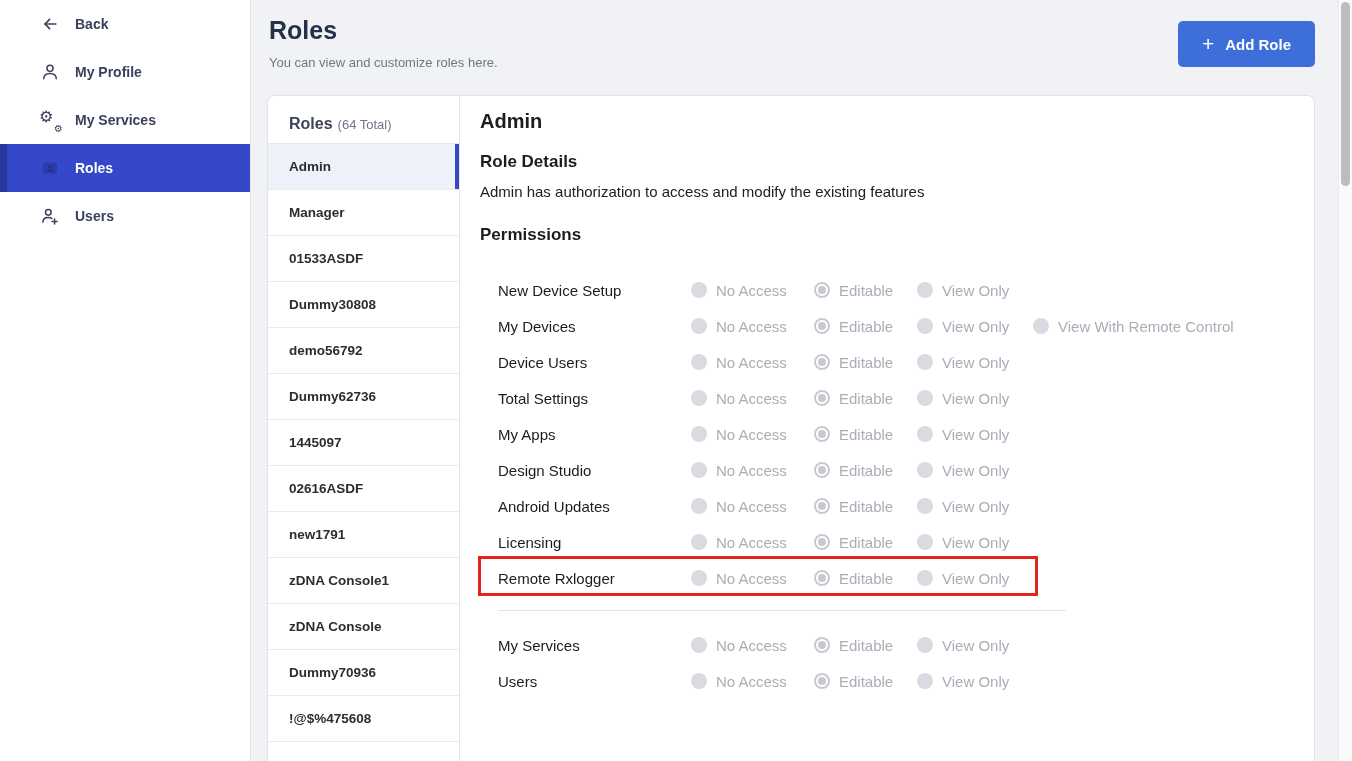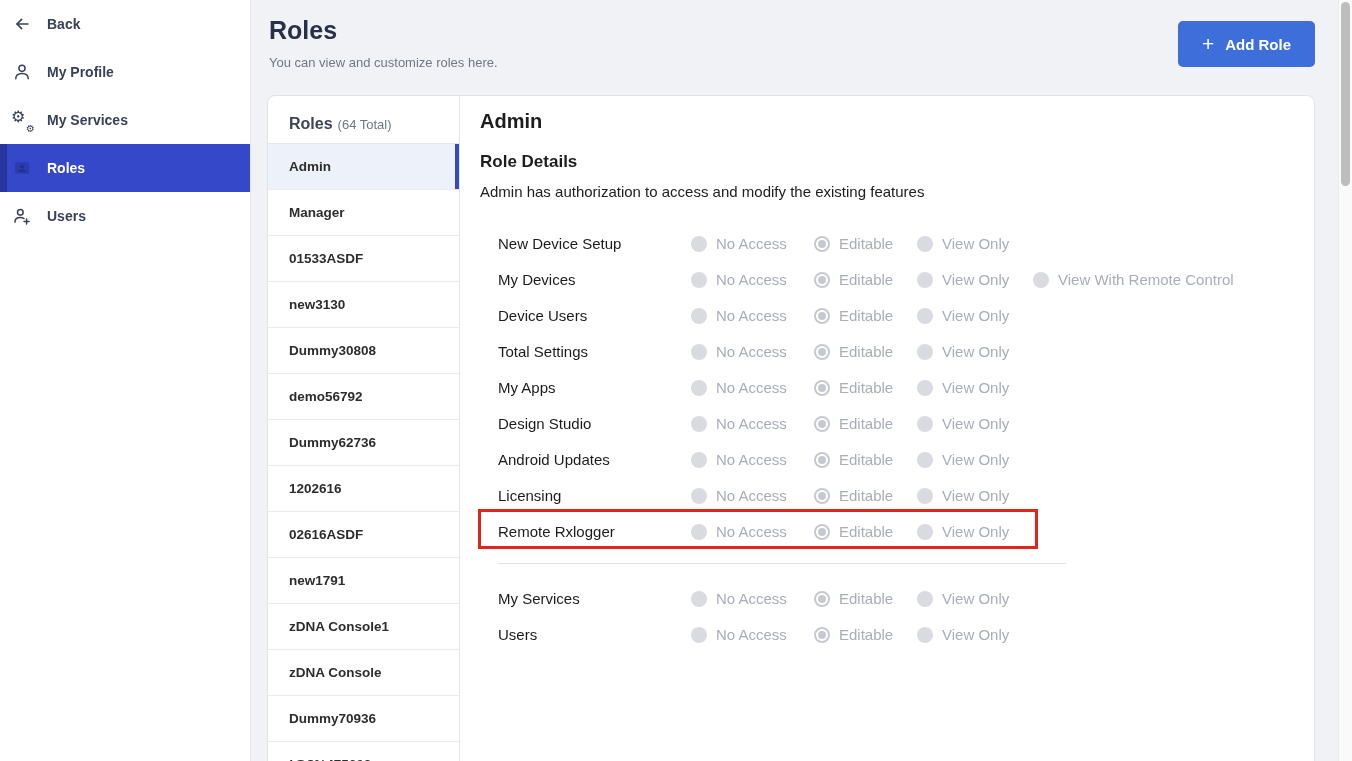--- a/index.html
+++ b/index.html
@@ -11,21 +11,21 @@
     font-family: "Liberation Sans", sans-serif;
   }
 
   
   .sidebar {
     position: absolute; left:0; top:0; width:251px; height:761px;
     background:#ffffff; border-right:1px solid #e5e6ea; z-index:2;
   }
   .side-item {
     height:48px; display:flex; align-items:center; gap:15px;
-    padding-left:12px; color:#39415a; font-size:14px; font-weight:bold;
+    padding-left:40px; color:#39415a; font-size:14px; font-weight:bold;
     cursor:pointer; position:relative;
   }
   .side-item .ic { width:20px; height:20px; display:flex; align-items:center; justify-content:center; }
   .side-item svg { display:block; }
   .side-item.selected { background:#3448c9; color:#ffffff; }
   .side-item.selected::before {
     content:""; position:absolute; left:0; top:0; bottom:0; width:7px; background:#27379f;
   }
   .gear-wrap { position:relative; width:20px; height:20px; font-family:"DejaVu Sans",sans-serif; color:#39415a; }
   .gear-main { position:absolute; left:-1px; top:-3px; font-size:16px; }
@@ -69,21 +69,21 @@
   
   .detail { flex:1; padding:14px 20px 0 20px; position:relative; }
   .detail-title { font-size:20px; font-weight:bold; color:#1d1d1d; margin-bottom:19px; }
   .sec-head { font-size:17px; font-weight:bold; color:#1d1d1d; margin-bottom:11px; }
   .desc { font-size:15px; color:#202020; margin-bottom:25px; }
   .sec-head.perm { margin-bottom:27px; }
 
   .perm-rows { margin-left:18px; position:relative; }
   .perm-row { height:36px; display:flex; align-items:center; }
   .perm-name { width:193px; font-size:15px; font-weight:normal; color:#1c1c1c; }
-  .opt { display:flex; align-items:flex-end; }
+  .opt { display:flex; align-items:flex-start; }
   .opt.w1 { width:123px; } .opt.w2 { width:103px; } .opt.w3 { width:116px; }
   .radio { width:16px; height:16px; border-radius:50%; background:#d9dbe1; flex-shrink:0; }
   .radio.checked {
     background:#fff; border:2px solid #c7c9d1;
     display:flex; align-items:center; justify-content:center;
   }
   .radio .dot { width:8px; height:8px; border-radius:50%; background:#c7c9d1; }
   .opt .lbl { font-size:15px; color:#a9adb6; margin-left:9px; white-space:nowrap; }
 
   .hl-box {
@@ -176,33 +176,30 @@
         <div class="role-item selected">
           <span>Admin</span>
         </div>
         <div class="role-item">
           <span>Manager</span>
         </div>
         <div class="role-item">
           <span>01533ASDF</span>
         </div>
         <div class="role-item">
-          <span>new3130</span>
-        </div>
-        <div class="role-item">
           <span>Dummy30808</span>
         </div>
         <div class="role-item">
           <span>demo56792</span>
         </div>
         <div class="role-item">
           <span>Dummy62736</span>
         </div>
         <div class="role-item">
-          <span>1202616</span>
+          <span>1445097</span>
         </div>
         <div class="role-item">
           <span>02616ASDF</span>
         </div>
         <div class="role-item">
           <span>new1791</span>
         </div>
         <div class="role-item">
           <span>zDNA Console1</span>
         </div>
@@ -215,20 +212,21 @@
         <div class="role-item">
           <span>!@$%475608</span>
         </div>
       </div>
   </div>
 
   <div class="detail">
     <div class="detail-title">Admin</div>
     <div class="sec-head">Role Details</div>
     <div class="desc">Admin has authorization to access and modify the existing features</div>
+    <div class="sec-head perm">Permissions</div>
 
     <div class="perm-rows" id="perm-primary">
       <div class="hl-box"></div>
     <div class="perm-row">
           <div class="perm-name">New Device Setup</div>
           <div class="opt w1">
             <span class="radio"></span>
             <span class="lbl">No Access</span>
           </div>
           <div class="opt w2">

